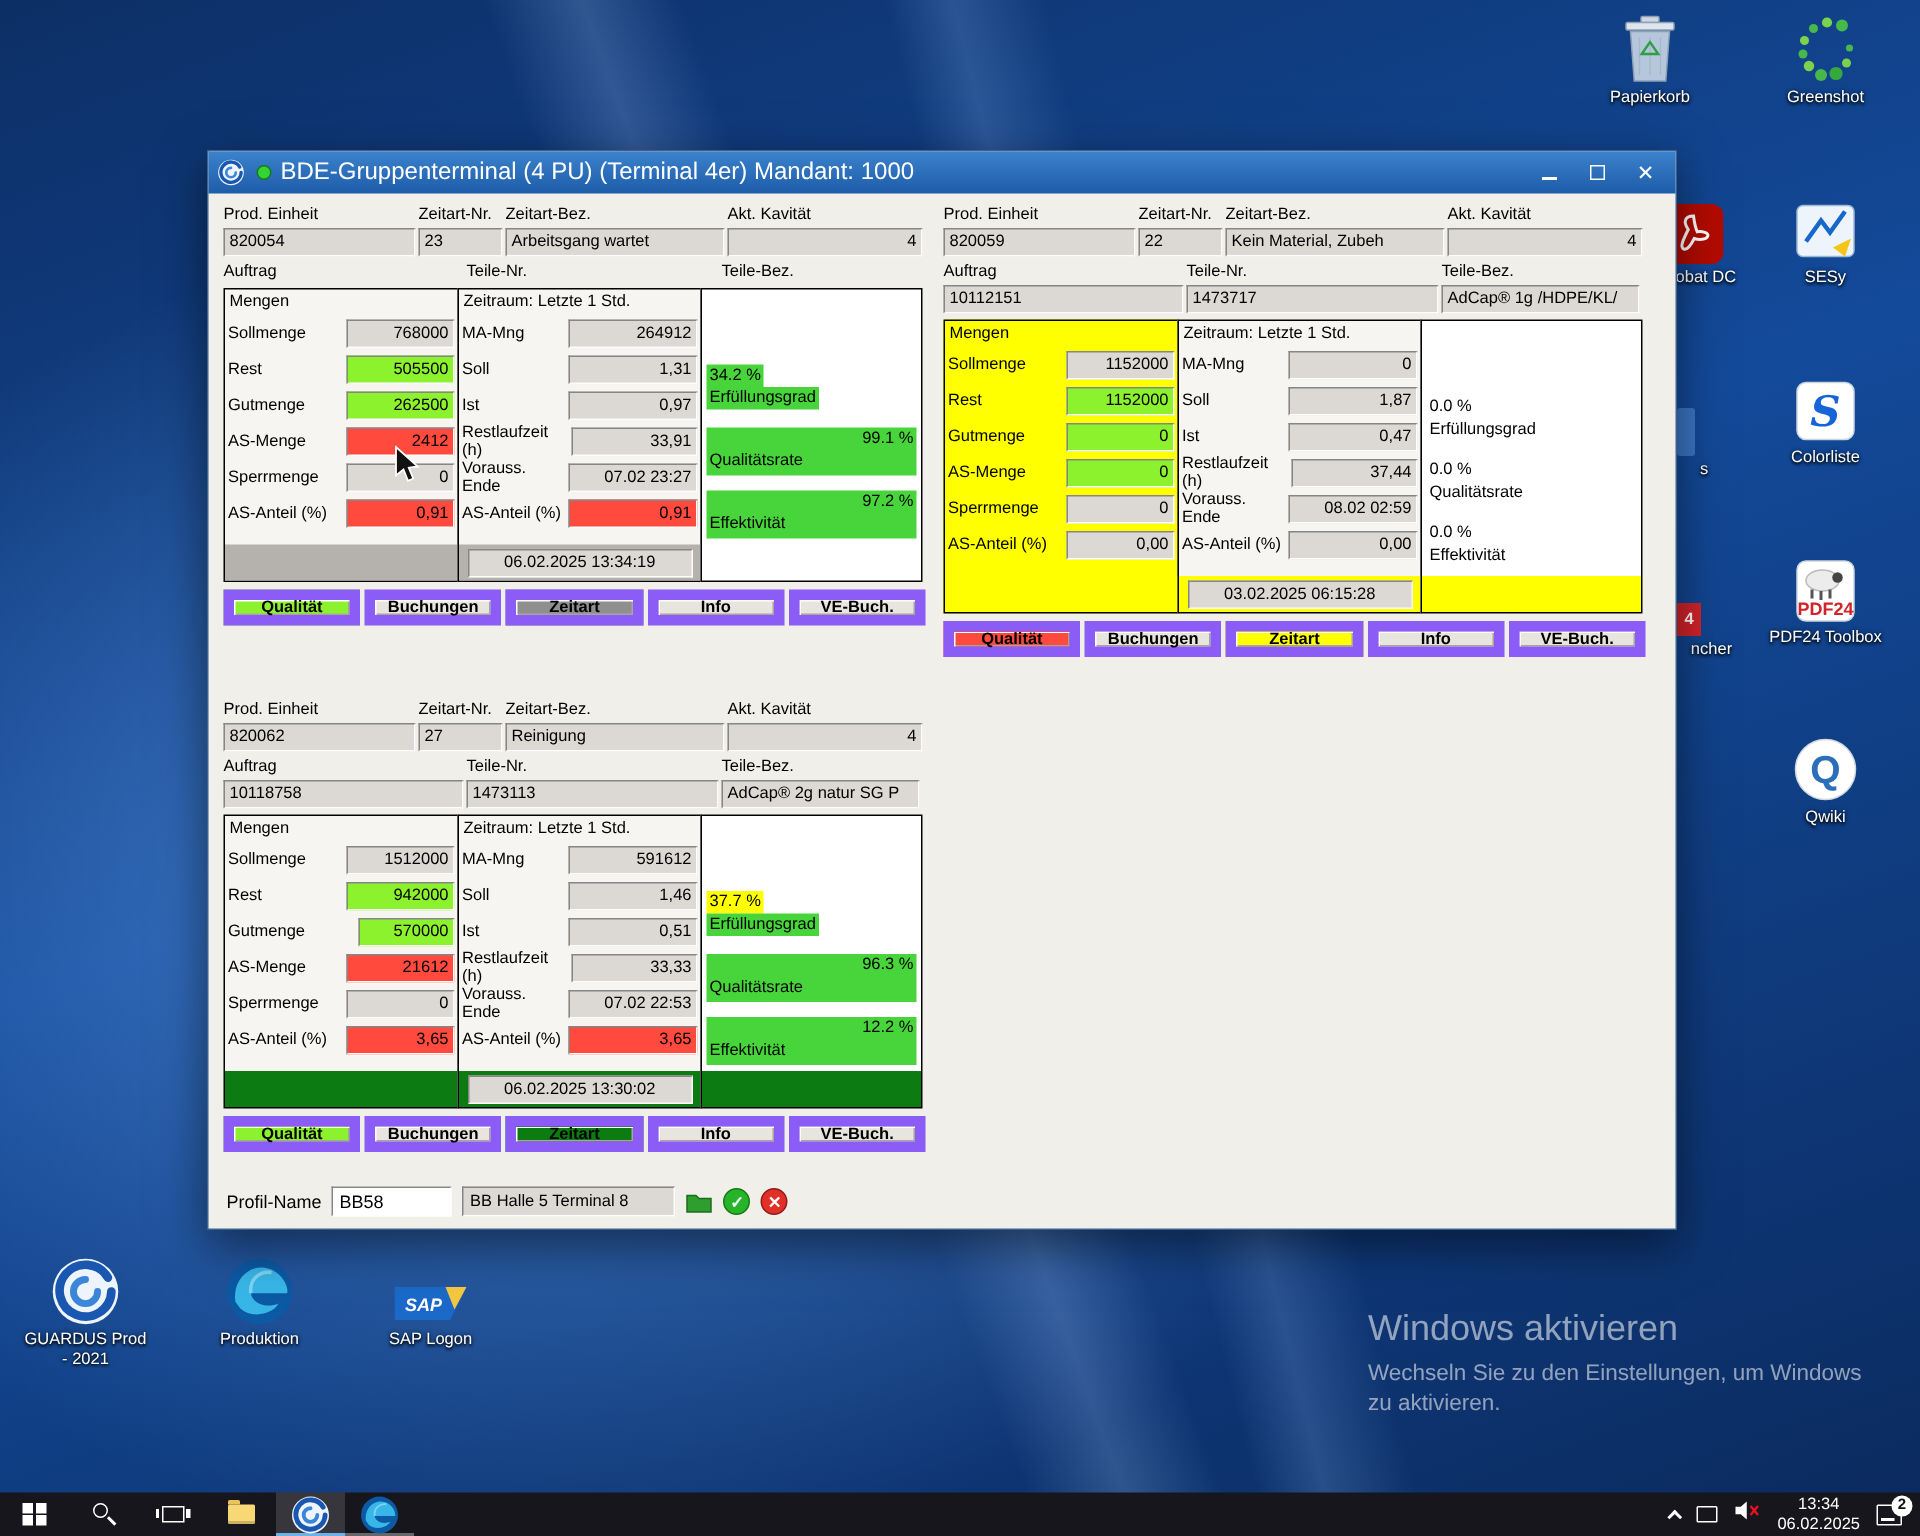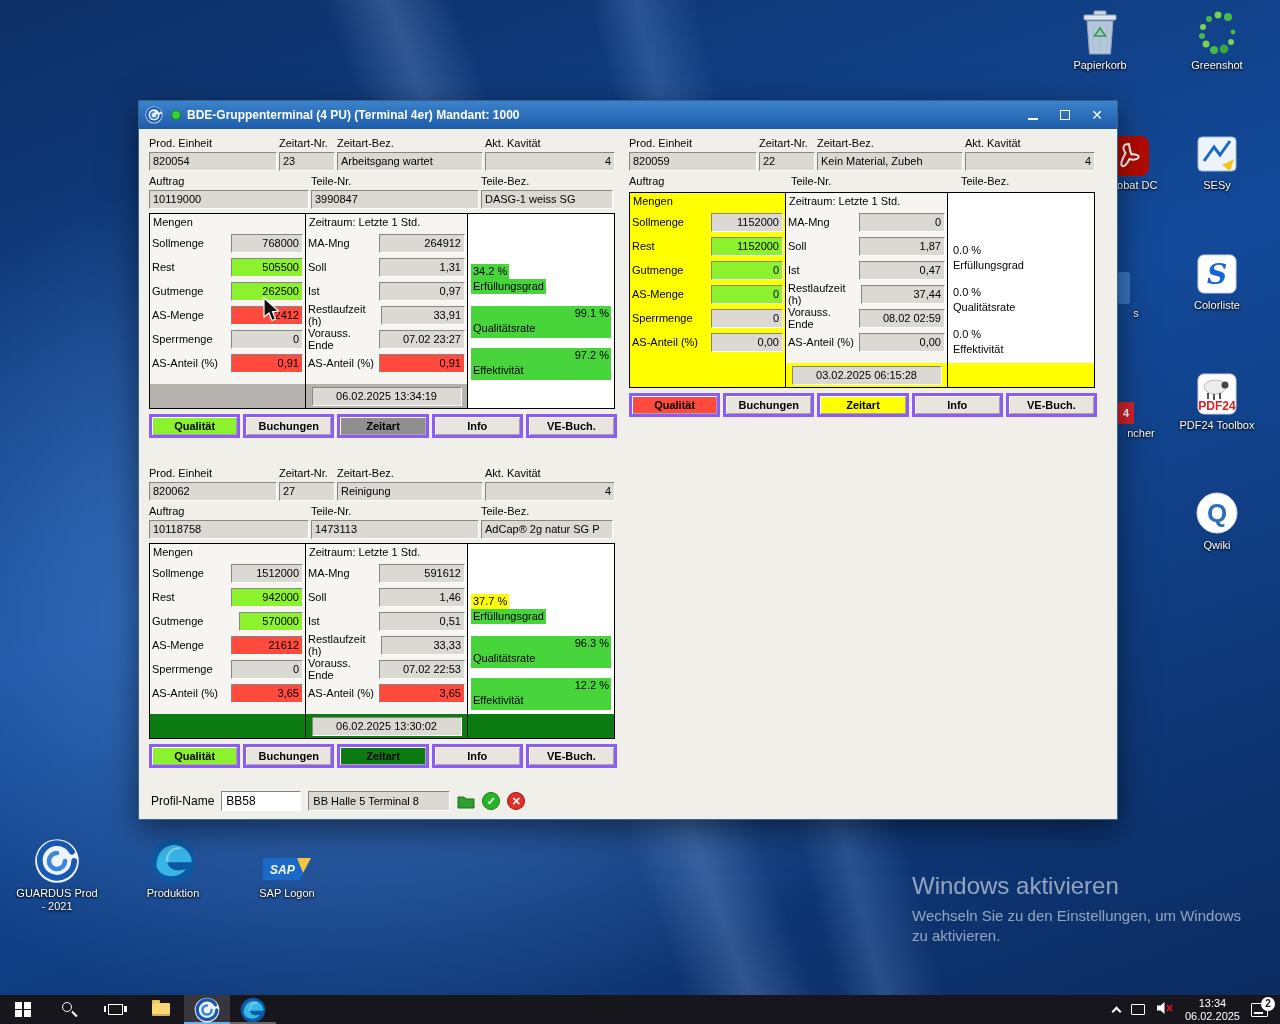--- a/index.html
+++ b/index.html
@@ -25,21 +25,21 @@
   .watermark { position:absolute; left:912px; top:872px; color:rgba(255,255,255,.55); z-index:1; }
   .watermark .wm1 { font-size:24px; margin-bottom:6px; }
   .watermark .wm2 { font-size:15px; line-height:20px; }
 
   
   .window { position:absolute; left:138px; top:100px; width:980px; height:720px; z-index:10;
     background:#f0efe9; border:1px solid #39628f; box-shadow:0 10px 30px rgba(0,0,0,.5); }
   .titlebar { height:28px; background:linear-gradient(#3b82cd,#1e5ca8); display:flex; align-items:center; padding:0 4px 0 6px; }
   .titlebar .appicon { display:flex; }
   .titlebar .led { width:10px; height:10px; border-radius:50%; background:#35d435; border:1px solid #1a7a1a; margin:0 6px 0 8px; }
-  .titlebar .title { color:#fff; font-size:12px; font-weight:bold; flex:1; white-space:nowrap; overflow:hidden; }
+  .titlebar .title { color:#fff; font-size:16px; font-weight:normal; flex:1; white-space:nowrap; overflow:hidden; }
   .tbctrl { width:32px; height:24px; display:flex; align-items:center; justify-content:center; color:#fff; font-size:14px; }
   .glyph-min { width:10px; height:2px; background:#fff; margin-top:8px; }
   .glyph-max { width:10px; height:10px; border:1.5px solid #fff; }
   .content { position:relative; height:690px; }
   .panel-slot { position:absolute; }
   #slot0 { left:10px; top:8px; }
   #slot1 { left:490px; top:8px; }
   #slot2 { left:10px; top:338px; }
 
   
@@ -64,21 +64,21 @@
   .strip .ts { width:150px; text-align:center; }
   .colm { background:#fff; }
   .metwrap { margin-top:50px; display:flex; flex-direction:column; gap:10px; padding:0 3px; }
   .metric { min-height:32px; }
   .metric .mval { font-size:11px; }
   .metric .mval span, .metric .mlbl span { display:inline-block; padding:0 2px; line-height:15px; }
   .metric[data-align="right"] .mval { text-align:right; }
 
   .btns { display:flex; gap:3px; margin-top:5px; }
   .btn { flex:1; height:24px; font:bold 11px "Liberation Sans",sans-serif; background:#e8e5de;
-    border:3px solid #8b5cf6; box-shadow:inset 1px 1px 0 #fff, inset -1px -1px 0 #a9a59c;
+    border:7px solid #8b5cf6; box-shadow:inset 1px 1px 0 #fff, inset -1px -1px 0 #a9a59c;
     display:flex; align-items:center; justify-content:center; padding:0; cursor:pointer; color:#000; }
 
   
   .profilerow { position:absolute; left:12px; top:662px; display:flex; align-items:center; gap:7px; }
   .plabel { font-size:12px; }
   .pinput { width:80px; height:20px; border:1px solid; border-color:#868686 #fff #fff #868686;
     background:#fff; font:12px "Liberation Sans",sans-serif; padding:0 4px; }
   .pfield { width:142px; height:20px; line-height:18px; border:1px solid; border-color:#868686 #fff #fff #868686;
     background:#dcd9d4; font-size:11px; padding:0 4px; overflow:hidden; white-space:nowrap; }
   .picon { width:18px; height:18px; display:flex; align-items:center; justify-content:center;
@@ -299,25 +299,20 @@
       <div class="field w1">820054</div>
       <div class="field w2">23</div>
       <div class="field w3">Arbeitsgang wartet</div>
       <div class="field w4 tr">4</div>
     </div>
     <div class="flabels">
       <span class="wa">Auftrag</span>
       <span class="wb">Teile-Nr.</span>
       <span class="wc2">Teile-Bez.</span>
     </div>
-    <div class="frow">
-      <div class="field wa">10119000</div>
-      <div class="field wb">3990847</div>
-      <div class="field wc2">DASG-1 weiss SG</div>
-    </div>
     <div class="section">
       <div class="col">
         <div class="hdr">Mengen</div>
         <div class="mrow">
           <span>Sollmenge</span>
           <div class="field tr">768000</div>
         </div>
         <div class="mrow">
           <span>Rest</span>
           <div class="field tr" style="background: rgb(141, 242, 46); margin-left: 21px;">505500</div>
@@ -408,20 +403,25 @@
     <div class="frow">
       <div class="field w1">820059</div>
       <div class="field w2">22</div>
       <div class="field w3">Kein Material, Zubeh</div>
       <div class="field w4 tr">4</div>
     </div>
     <div class="flabels">
       <span class="wa">Auftrag</span>
       <span class="wb">Teile-Nr.</span>
       <span class="wc2">Teile-Bez.</span>
+    </div>
+    <div class="frow">
+      <div class="field wa">10112151</div>
+      <div class="field wb">1473717</div>
+      <div class="field wc2">AdCap® 1g /HDPE/KL/</div>
     </div>
     <div class="section">
       <div class="col" style="background: rgb(255, 255, 0);">
         <div class="hdr">Mengen</div>
         <div class="mrow">
           <span>Sollmenge</span>
           <div class="field tr">1152000</div>
         </div>
         <div class="mrow">
           <span>Rest</span>

